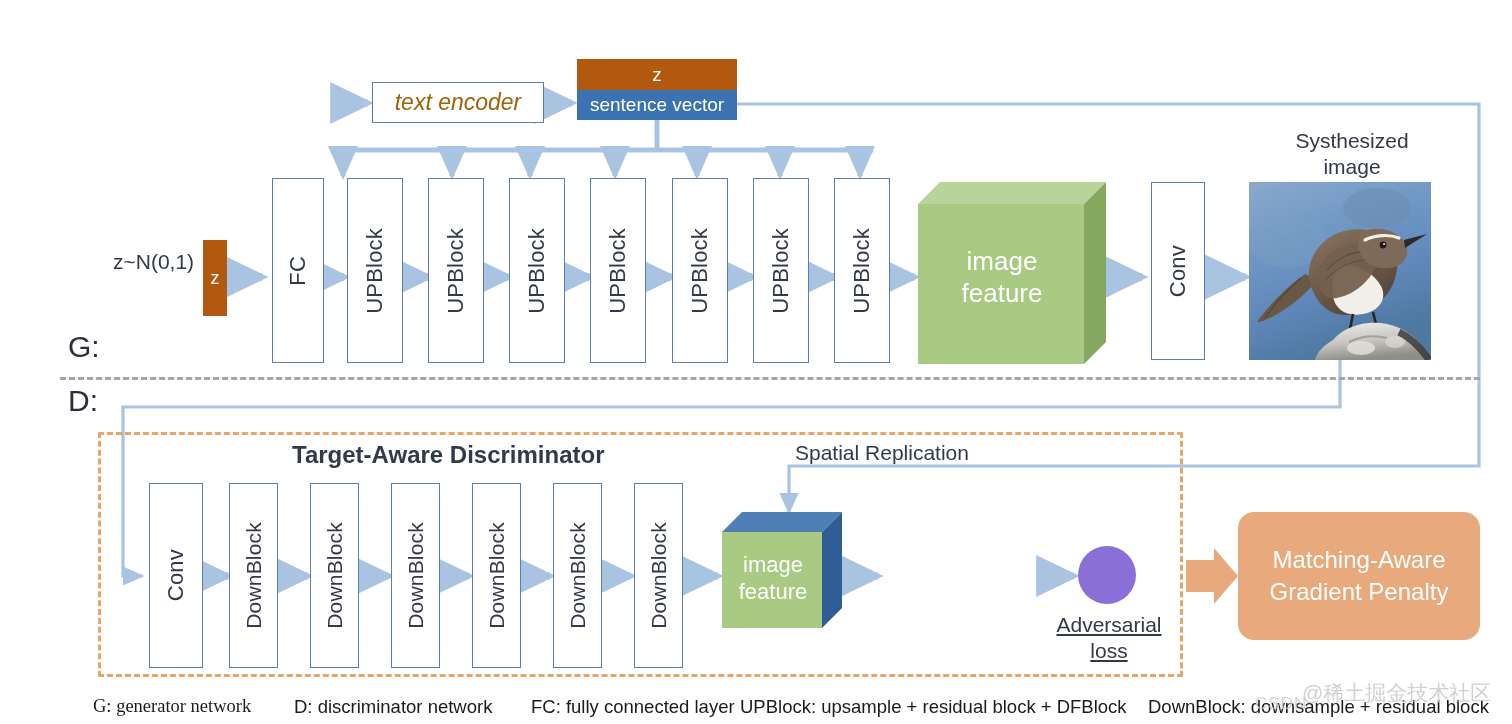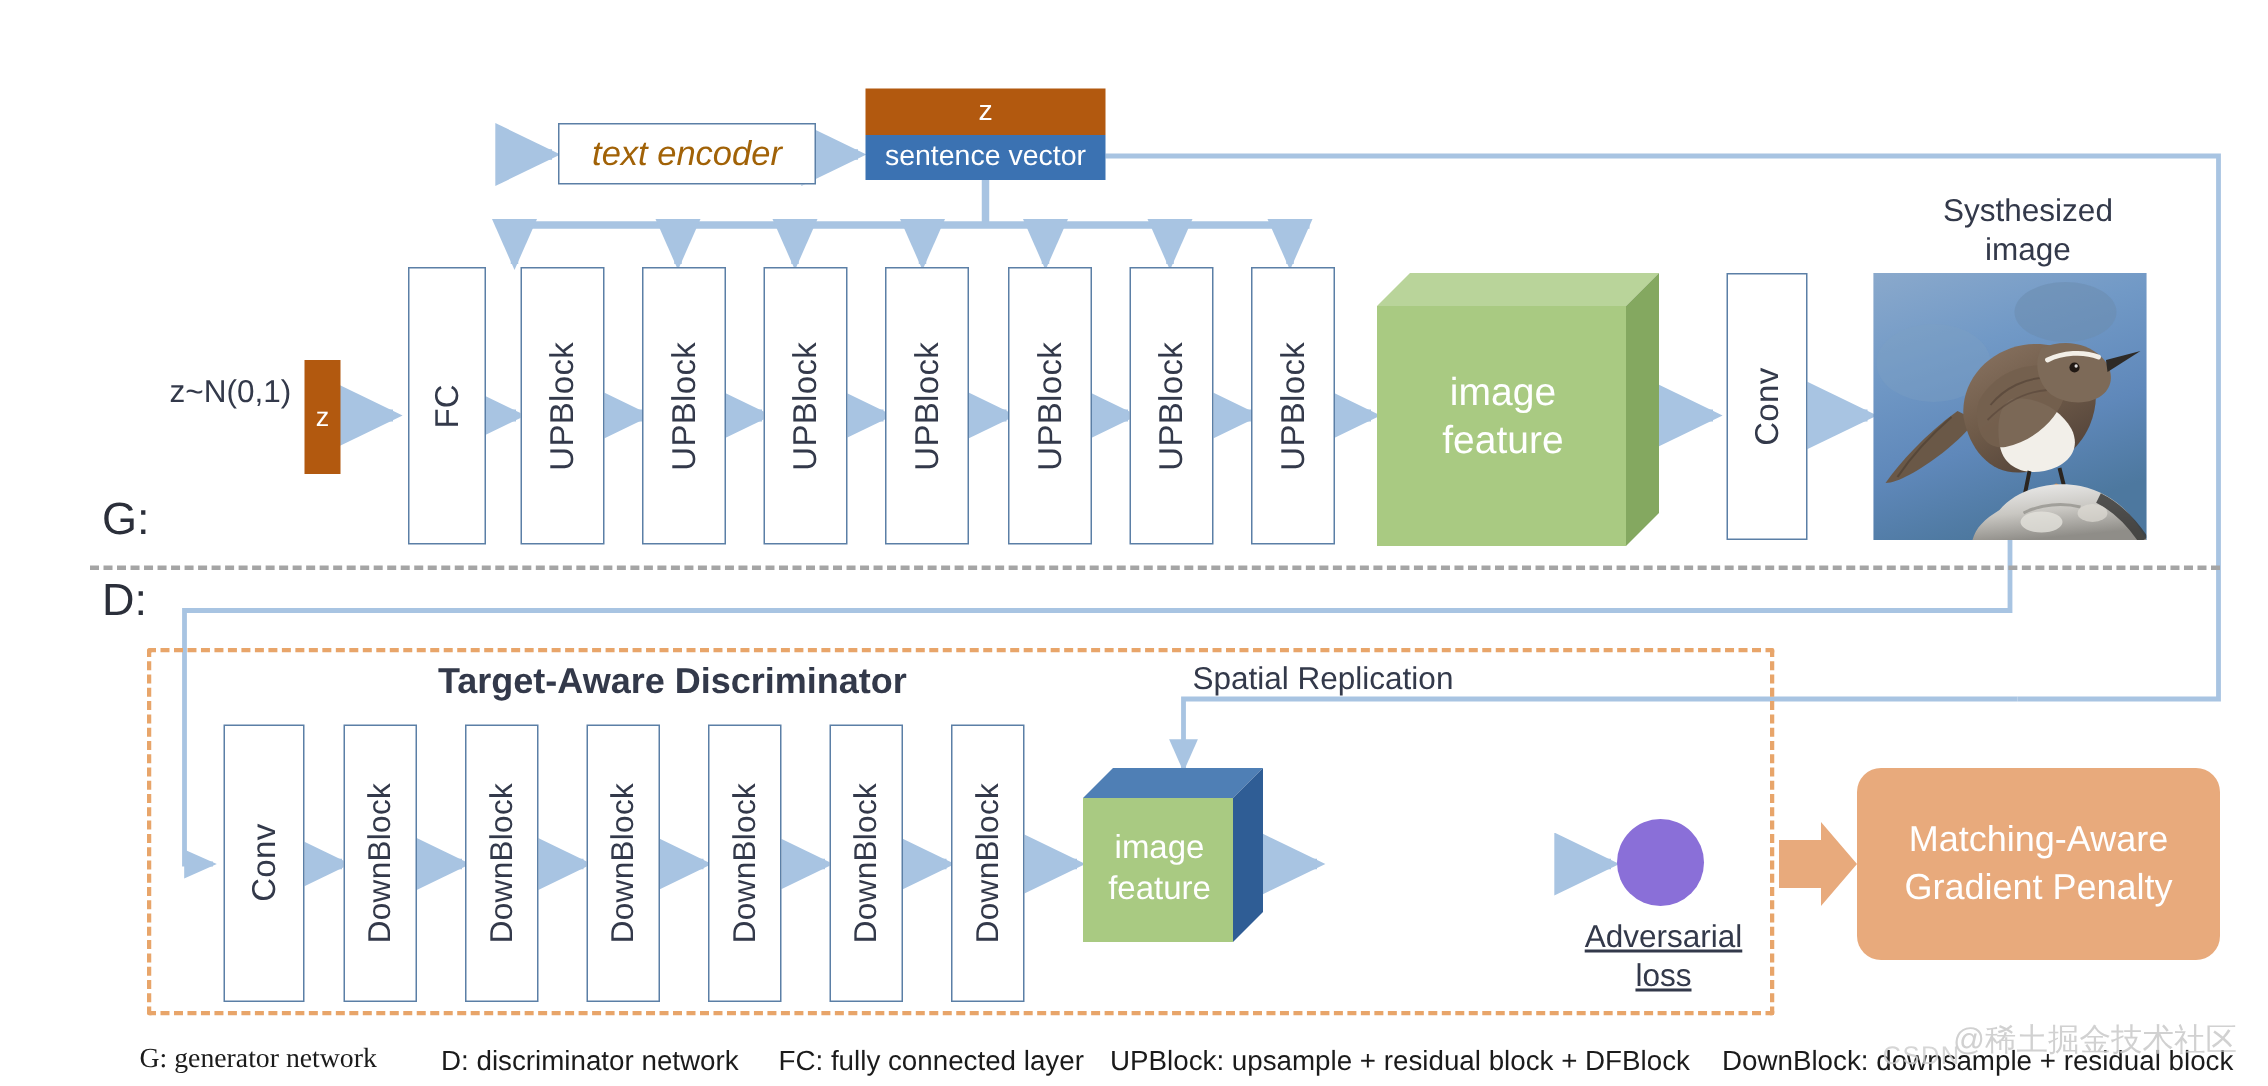--- a/index.html
+++ b/index.html
@@ -322,20 +322,20 @@
 
   <div class="abs" id="map-box">
     <div>
       <div>Matching-Aware</div>
       <div>Gradient Penalty</div>
     </div>
   </div>
 
   <div class="abs legend" style="left:93px;top:696px;font-family:Liberation Serif, serif;">G: generator network</div>
   <div class="abs legend" style="left:294px;top:696px;">D: discriminator network</div>
-  <div class="abs legend" style="left:519px;top:696px;">FC: fully connected layer</div>
+  <div class="abs legend" style="left:531px;top:696px;">FC: fully connected layer</div>
   <div class="abs legend" style="left:1148px;top:696px;">DownBlock: downsample + residual block</div>
   <div class="abs legend" style="left:740px;top:696px;">UPBlock: upsample + residual block + DFBlock</div>
 
   <div class="wm" style="left:1255px;top:694px;font-size:17px;color:#cfcfcf;letter-spacing:1px;">CSDN</div>
   <div class="wm" style="left:1302px;top:679px;font-size:21px;color:#c9c9c9;">@稀土掘金技术社区</div>
 
 </div>
 
 </body></html>

